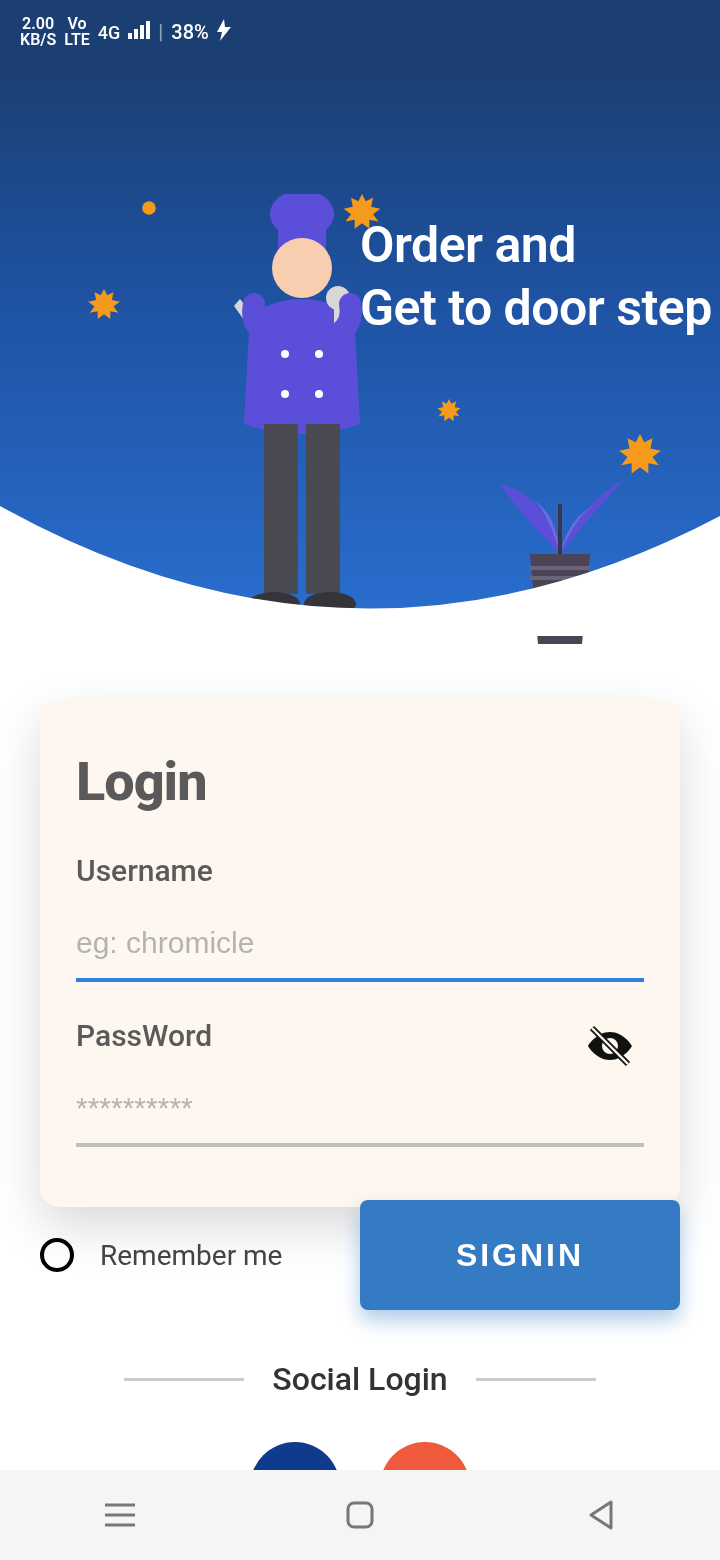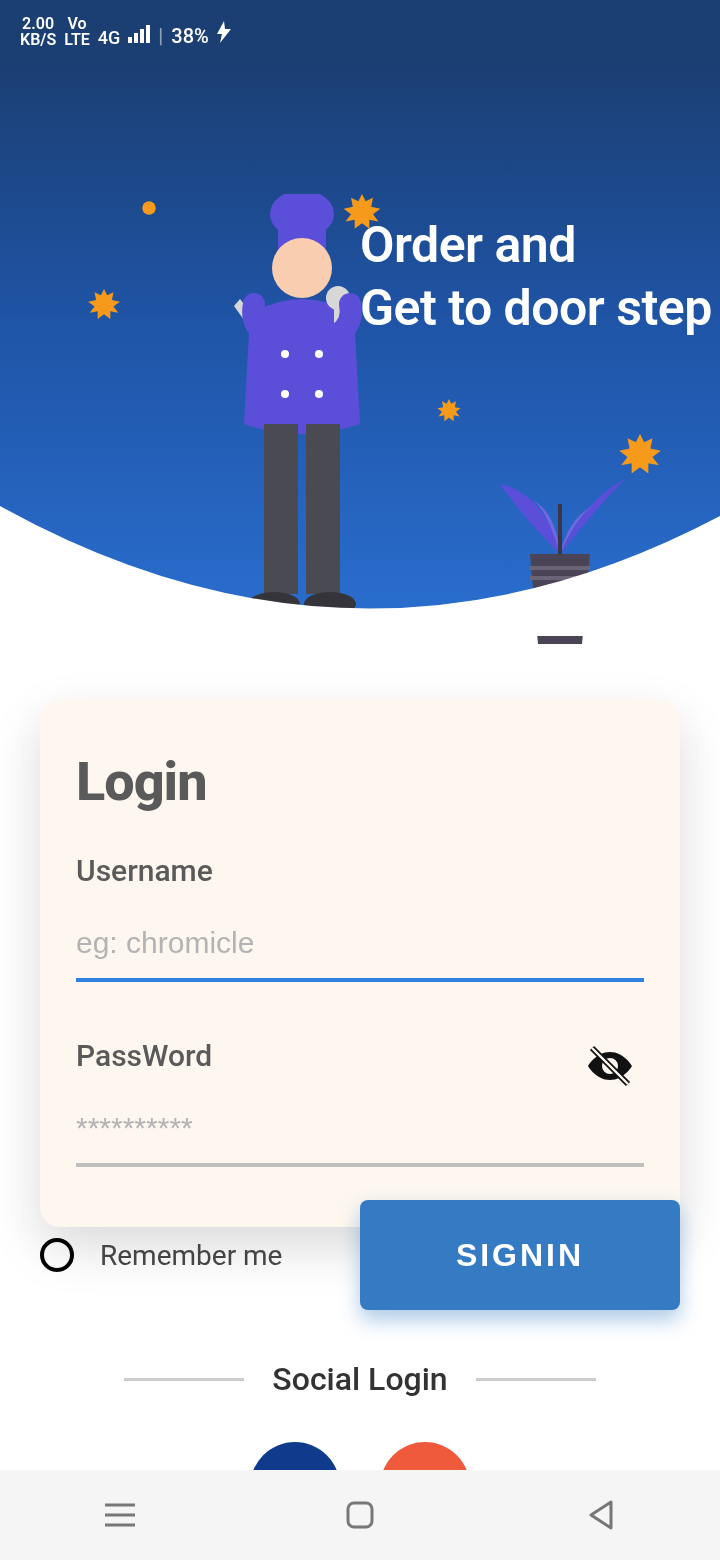--- a/index.html
+++ b/index.html
@@ -7,36 +7,36 @@
   .phone { width: 720px; height: 1560px; position: relative; background: #fff; }
 
   
   .status-bar { height: 64px; background: #1b3f73; color: #fff; display: flex; align-items: center; padding: 0 20px; justify-content: space-between; font-size: 26px; font-weight: 500; }
   .status-left { display: flex; align-items: center; gap: 14px; }
   .status-icons { display: flex; gap: 10px; }
   .sicon { width: 32px; height: 32px; border-radius: 8px; display: flex; align-items: center; justify-content: center; }
   .sicon.red { background:#e64545; }
   .sicon.green { background:#4caf50; }
   .sicon.blue { background:#2196f3; }
-  .status-right { display: flex; align-items: flex-end; gap: 8px; font-size: 20px; }
+  .status-right { display: flex; align-items: center; gap: 8px; font-size: 20px; }
   .status-right .col { display:flex; flex-direction:column; line-height:1; font-size:16px; font-weight:600; text-align:center; }
 
   
   .hero { position: relative; height: 570px; background: linear-gradient(180deg, #1b3f73 0%, #1f54a6 45%, #2a6fd0 100%); overflow: visible; }
   .hero-curve { position:absolute; bottom:-2px; left:0; width:100%; }
   .hero-text { position:absolute; top:150px; left:360px; color:#fff; font-size:50px; font-weight:600; line-height:1.25; letter-spacing:-0.5px; }
   .chef { position:absolute; left:230px; top:130px; width:160px; height:440px; }
   .plant { position:absolute; right:90px; bottom:-10px; }
   .splat { position:absolute; color:#f59a1b; }
 
   
   .card { position:absolute; top:700px; left:40px; right:40px; background:#fdf7ef; border-radius:20px; padding:50px 36px 60px; box-shadow: 0 20px 50px rgba(0,0,0,0.15); }
   .card h1 { font-size:54px; font-weight:800; color:#5a5a5a; letter-spacing:-1px; margin-bottom:40px; }
   .field-label { font-size:30px; color:#5a5a5a; font-weight:500; margin-bottom:24px; }
-  .field { position:relative; margin-bottom:56px; }
+  .field { position:relative; margin-bottom:36px; }
   .input { width:100%; border:none; border-bottom:4px solid #bfbfbf; background:transparent; font-size:30px; padding:14px 0 18px; color:#333; outline:none; }
   .input.active { border-bottom-color:#2d81e3; }
   .input::placeholder { color:#b3b3b3; }
   .eye { position:absolute; right:10px; top:4px; cursor:pointer; }
 
   
   .below { position:absolute; top:1200px; left:40px; right:40px; display:flex; align-items:center; justify-content:space-between; }
   .remember { display:flex; align-items:center; gap:26px; }
   .radio { width:34px; height:34px; border:4px solid #000; border-radius:50%; }
   .remember-label { font-size:28px; color:#444; }

